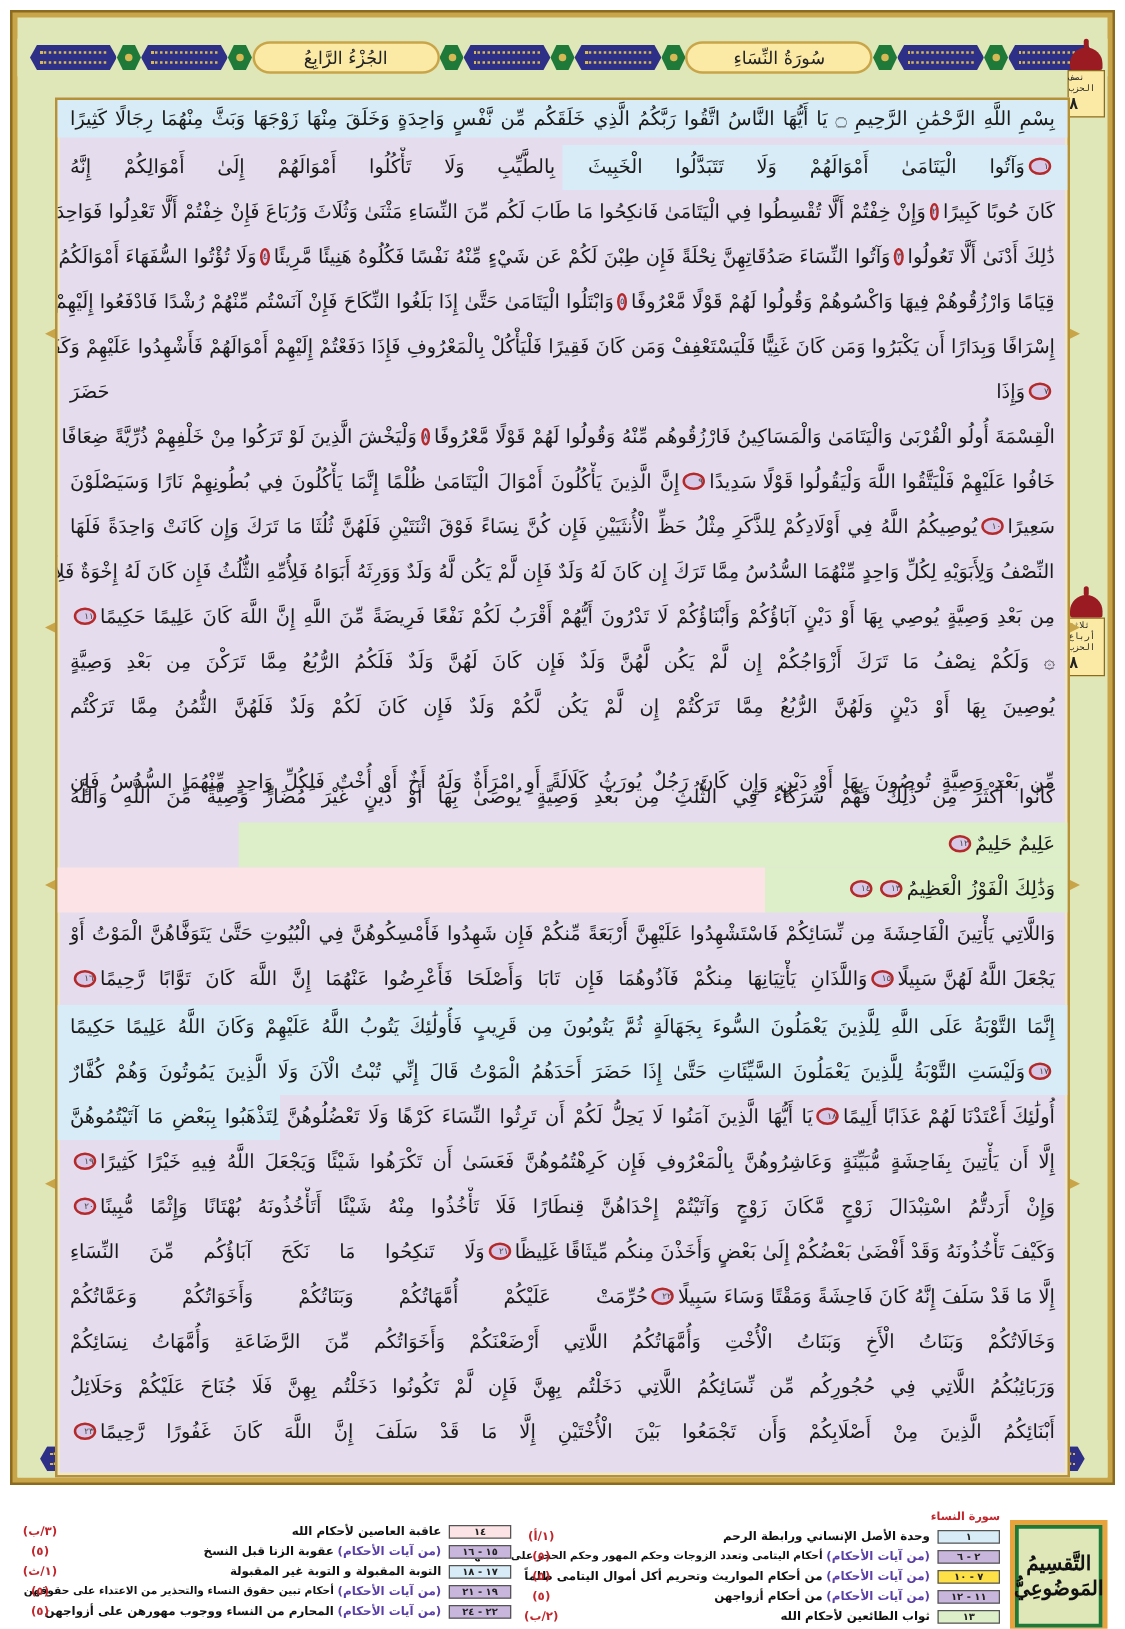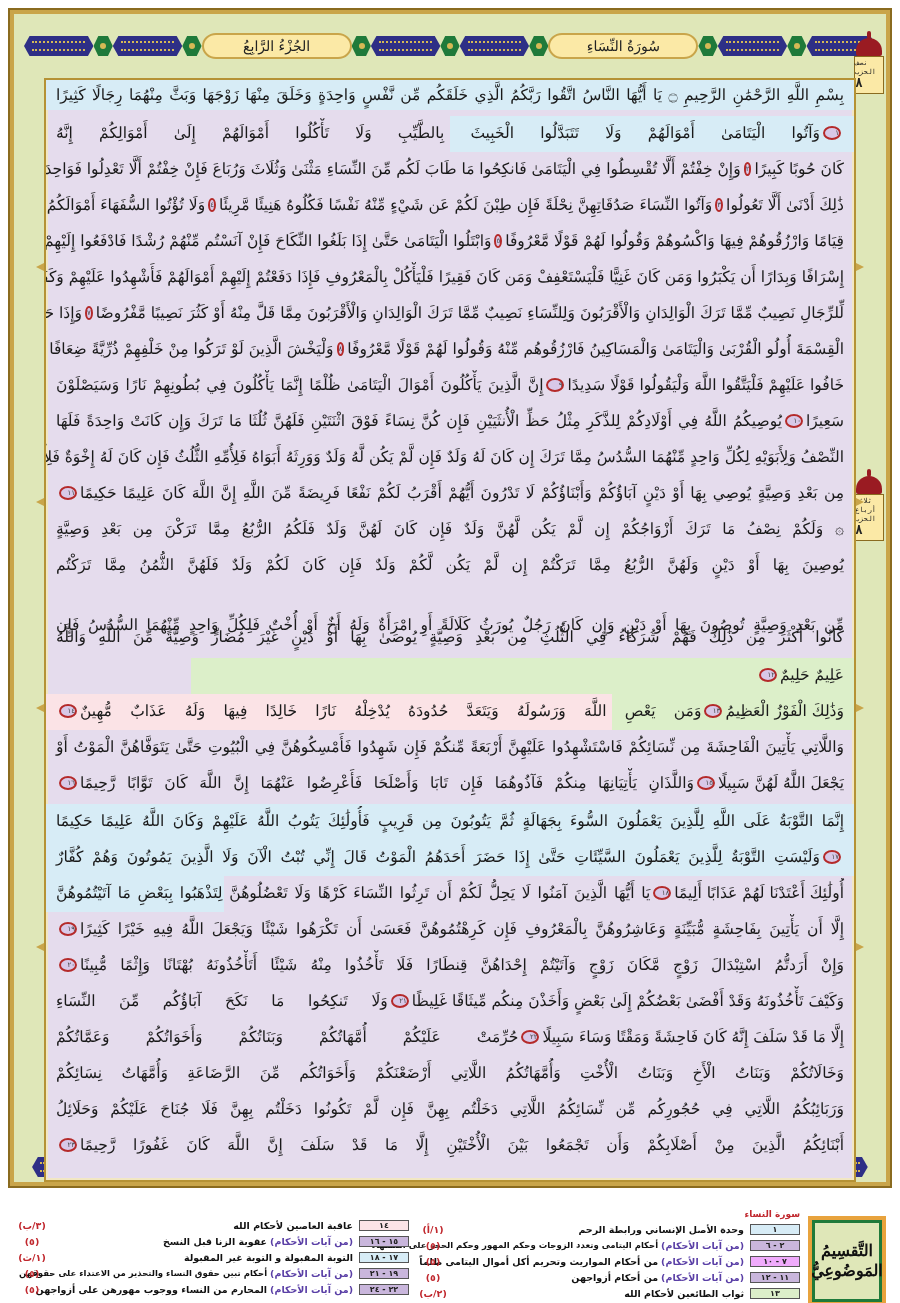--- a/index.html
+++ b/index.html
@@ -284,21 +284,20 @@
     <span class="ayah">٥</span>
     <span class="t">وَابْتَلُوا الْيَتَامَىٰ حَتَّىٰ إِذَا بَلَغُوا النِّكَاحَ فَإِنْ آنَسْتُم مِّنْهُمْ رُشْدًا فَادْفَعُوا إِلَيْهِمْ أَمْوَالَهُمْ وَلَا تَأْكُلُوهَا</span>
   </div>
 
   <div class="line" style="top:182px">
     <span class="t">إِسْرَافًا وَبِدَارًا أَن يَكْبَرُوا وَمَن كَانَ غَنِيًّا فَلْيَسْتَعْفِفْ وَمَن كَانَ فَقِيرًا فَلْيَأْكُلْ بِالْمَعْرُوفِ فَإِذَا دَفَعْتُمْ إِلَيْهِمْ أَمْوَالَهُمْ فَأَشْهِدُوا عَلَيْهِمْ وَكَفَىٰ بِاللَّهِ حَسِيبًا</span>
 
   </div>
 
   <div class="line" style="top:218px">
-    <span>لِّلرِّجَالِ نَصِيبٌ مِّمَّا تَرَكَ الْوَالِدَانِ وَالْأَقْرَبُونَ وَلِلنِّسَاءِ نَصِيبٌ مِّمَّا تَرَكَ الْوَالِدَانِ وَالْأَقْرَبُونَ مِمَّا قَلَّ مِنْهُ أَوْ كَثُرَ نَصِيبًا مَّفْرُوضًا</span>
     <span class="ayah">٧</span>
     <span class="t">وَإِذَا حَضَرَ</span>
   </div>
 
   <div class="line" style="top:254px">
     <span>الْقِسْمَةَ أُولُو الْقُرْبَىٰ وَالْيَتَامَىٰ وَالْمَسَاكِينُ فَارْزُقُوهُم مِّنْهُ وَقُولُوا لَهُمْ قَوْلًا مَّعْرُوفًا</span>
     <span class="ayah">٨</span>
     <span class="t">وَلْيَخْشَ الَّذِينَ لَوْ تَرَكُوا مِنْ خَلْفِهِمْ ذُرِّيَّةً ضِعَافًا</span>
   </div>
 
@@ -344,21 +343,20 @@
   <div class="seg bg-pink" style="top:614px; height:36px; left:0; width:70%;"></div>
 
   <div class="line" style="top:580px">
     <span>عَلِيمٌ حَلِيمٌ</span>
     <span class="ayah">١٢</span>
   </div>
 
   <div class="line" style="top:616px">
     <span>وَذَٰلِكَ الْفَوْزُ الْعَظِيمُ</span>
     <span class="ayah">١٣</span>
-    <span class="t">وَمَن يَعْصِ اللَّهَ وَرَسُولَهُ وَيَتَعَدَّ حُدُودَهُ يُدْخِلْهُ نَارًا خَالِدًا فِيهَا وَلَهُ عَذَابٌ مُّهِينٌ</span>
     <span class="ayah">١٤</span>
   </div>
 
   <div class="line" style="top:652px">
     <span class="t">وَاللَّاتِي يَأْتِينَ الْفَاحِشَةَ مِن نِّسَائِكُمْ فَاسْتَشْهِدُوا عَلَيْهِنَّ أَرْبَعَةً مِّنكُمْ فَإِن شَهِدُوا فَأَمْسِكُوهُنَّ فِي الْبُيُوتِ حَتَّىٰ يَتَوَفَّاهُنَّ الْمَوْتُ أَوْ</span>
   </div>
 
   <div class="line" style="top:688px">
     <span>يَجْعَلَ اللَّهُ لَهُنَّ سَبِيلًا</span>
     <span class="ayah">١٥</span>
@@ -434,21 +432,21 @@
     <div class="legend-row">
       <div class="swatch" style="background:#d7ecf6">١</div>
       <span>وحدة الأصل الإنساني ورابطة الرحم</span>
     </div>
     <div class="legend-row">
       <div class="swatch" style="background:#c9b6dc">٢ - ٦</div>
       <span class="tag">(من آيات الأحكام)</span>
       <span style="font-size:8.5px">أحكام اليتامى وتعدد الزوجات وحكم المهور وحكم الحجر على السفهاء</span>
     </div>
     <div class="legend-row">
-      <div class="swatch" style="background:#f0abfc">٧ - ١٠</div>
+      <div class="swatch" style="background:#fde047">٧ - ١٠</div>
       <span class="tag">(من آيات الأحكام)</span>
       <span>من أحكام المواريث وتحريم أكل أموال اليتامى ظلماً</span>
     </div>
     <div class="legend-row">
       <div class="swatch" style="background:#c9b6dc">١١ - ١٢</div>
       <span class="tag">(من آيات الأحكام)</span>
       <span>من أحكام أزواجهن</span>
     </div>
     <div class="legend-row">
       <div class="swatch" style="background:#dcefc9">١٣</div>

